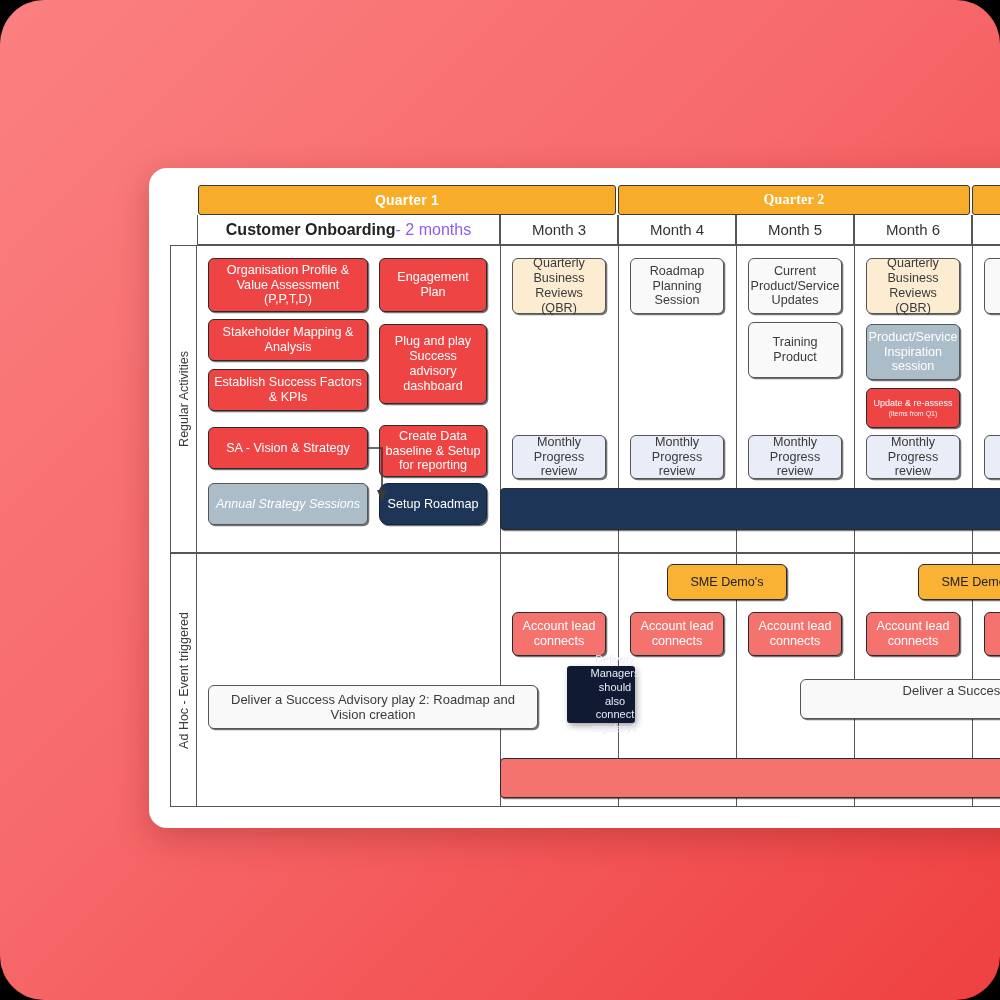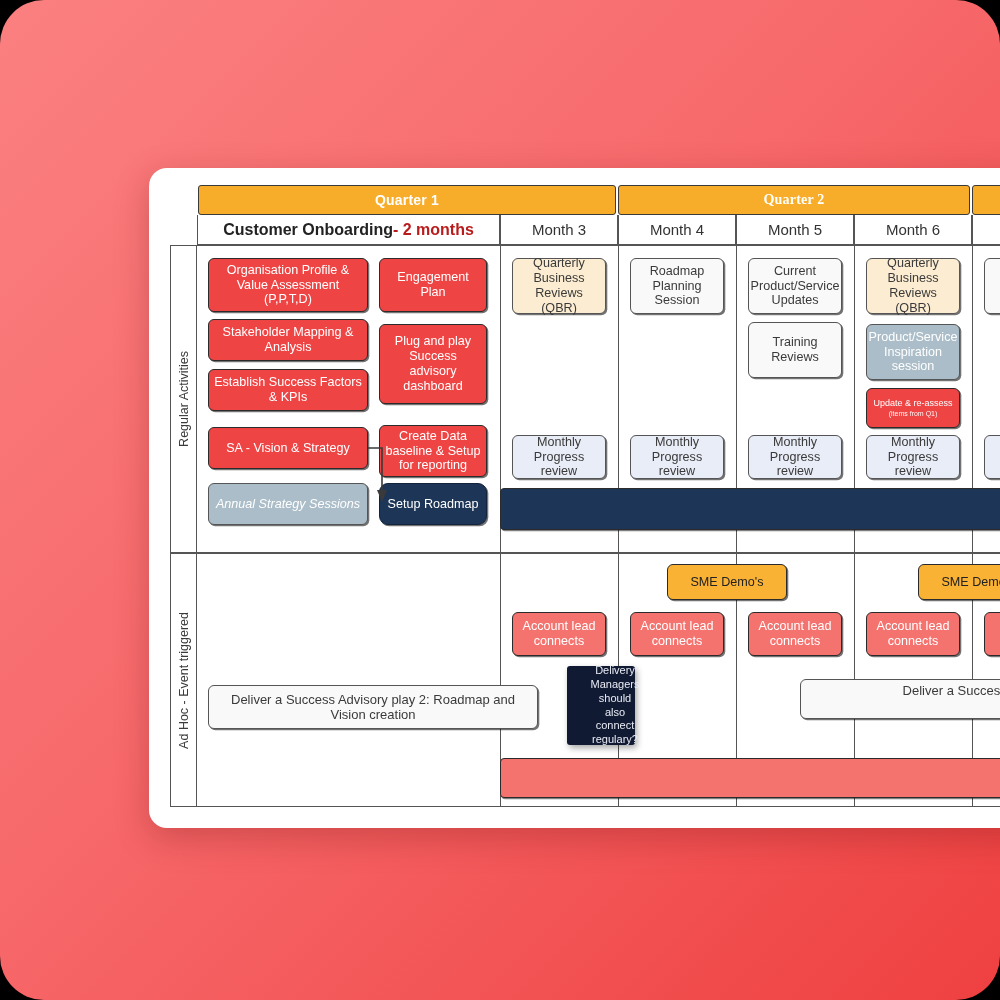--- a/index.html
+++ b/index.html
@@ -62,21 +62,21 @@
     position: absolute; top: 30px; height: 30px;
     border-left: 1.3px solid #555;
     border-right: 1.3px solid #555;
     border-bottom: 1.3px solid #555;
     background: #fff;
     display: flex; align-items: center; justify-content: center;
     font-size: 15px; color: #333;
   }
   .m-head.phase { font-size: 16px; color: #222; }
   .m-head.phase b { font-weight: bold; }
-  .m-head.phase span.sub { font-weight: bold; color: #b91c1c; }
+  .m-head.phase span.sub { font-weight: normal; color: #8b5cf6; }
 
   
   .lane-label {
     position: absolute;
     border: 1.2px solid #555;
     background: #fff;
     display: flex; align-items: center; justify-content: center;
   }
   .lane-label span {
     writing-mode: vertical-rl;
@@ -202,21 +202,21 @@
         <polygon points="22,62 17,50 27,50" fill="#3a3a3a"></polygon>
       </svg>
 
       <div class="node cream" style="left:342px; top:73px; width:94px; height:56px;">Quarterly Business Reviews (QBR)</div>
       <div class="node lavender" style="left:342px; top:250px; width:94px; height:44px;">Monthly Progress review</div>
 
       <div class="node white" style="left:460px; top:73px; width:94px; height:56px;">Roadmap Planning Session</div>
       <div class="node lavender" style="left:460px; top:250px; width:94px; height:44px;">Monthly Progress review</div>
 
       <div class="node white" style="left:578px; top:73px; width:94px; height:56px;">Current Product/Service Updates</div>
-      <div class="node white" style="left:578px; top:137px; width:94px; height:56px;">Training Reviews</div>
+      <div class="node white" style="left:578px; top:137px; width:94px; height:56px;">Training Product</div>
       <div class="node lavender" style="left:578px; top:250px; width:94px; height:44px;">Monthly Progress review</div>
 
       <div class="node cream" style="left:696px; top:73px; width:94px; height:56px;">Quarterly Business Reviews (QBR)</div>
       <div class="node steel" style="left:696px; top:139px; width:94px; height:56px;">Product/Service Inspiration session</div>
       <div class="node red" style="left:696px; top:203px; width:94px; height:40px;">
         <span style="font-size:9px;">Update &amp; re-assess</span>
         <span class="sub">(items from Q1)</span>
       </div>
       <div class="node lavender" style="left:696px; top:250px; width:94px; height:44px;">Monthly Progress review</div>
 
@@ -228,21 +228,21 @@
       <div class="node amber" style="left:497px; top:379px; width:120px; height:36px; z-index:6;">SME Demo's</div>
 
       <div class="node amber" style="left:748px; top:379px; width:120px; height:36px; z-index:6;">SME Demo's</div>
 
       <div class="node salmon" style="left:342px; top:427px; width:94px; height:44px;">Account lead connects</div>
       <div class="node salmon" style="left:460px; top:427px; width:94px; height:44px;">Account lead connects</div>
       <div class="node salmon" style="left:578px; top:427px; width:94px; height:44px;">Account lead connects</div>
       <div class="node salmon" style="left:696px; top:427px; width:94px; height:44px;">Account lead connects</div>
       <div class="node salmon" style="left:814px; top:427px; width:94px; height:44px;">A</div>
 
-      <div class="tooltip" style="left:397px; top:481px; width:68px; height:79px;padding-left:34px;">Delivery Managers should also connect regulary?</div>
+      <div class="tooltip" style="left:397px; top:481px; width:68px; height:57px;padding-left:34px;">Delivery Managers should also connect regulary?</div>
 
       <div class="node white wide" style="left:38px; top:494px; width:330px; height:44px;margin-top:6px;">Deliver a Success Advisory play 2: Roadmap and Vision creation</div>
 
       <div class="node white wide" style="left:630px; top:494px; width:362px; height:40px; justify-content:flex-start;">
         <span style="margin:0 auto;">Deliver a Success Advisory</span>
       </div>
 
       <div class="bar salmon" style="left:330px; top:573px; width:662px; height:40px;">
         
       </div>

